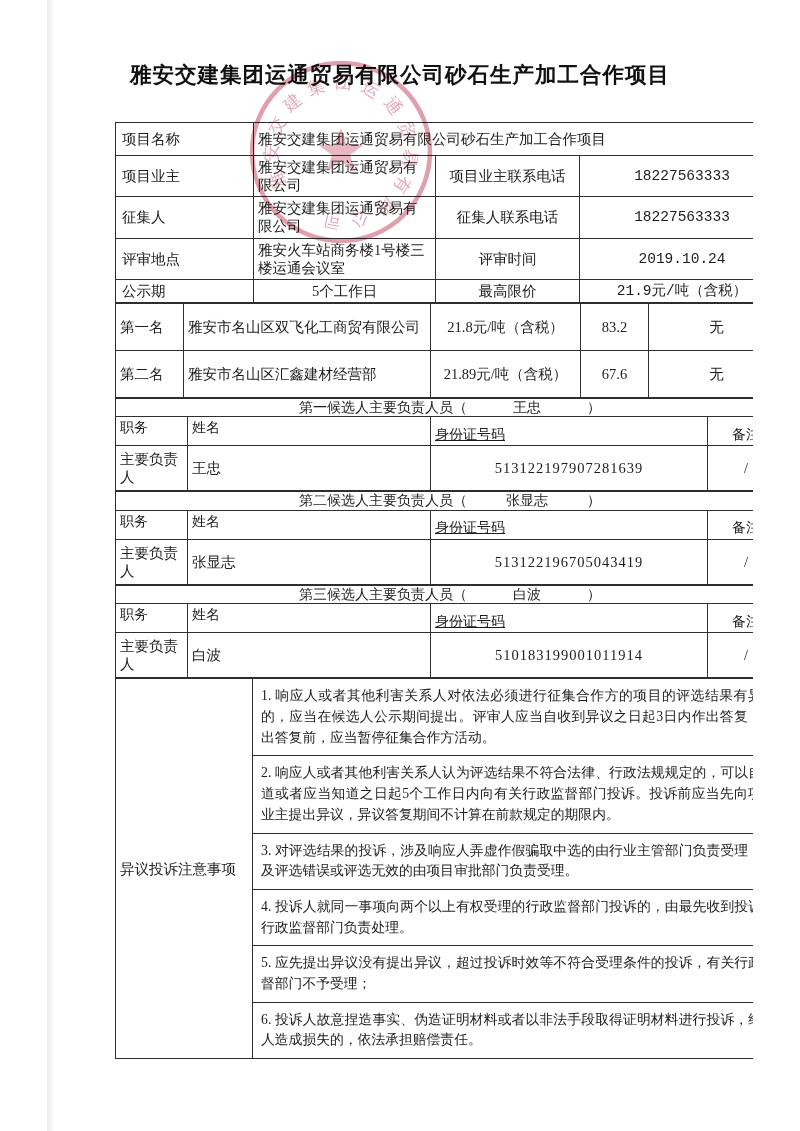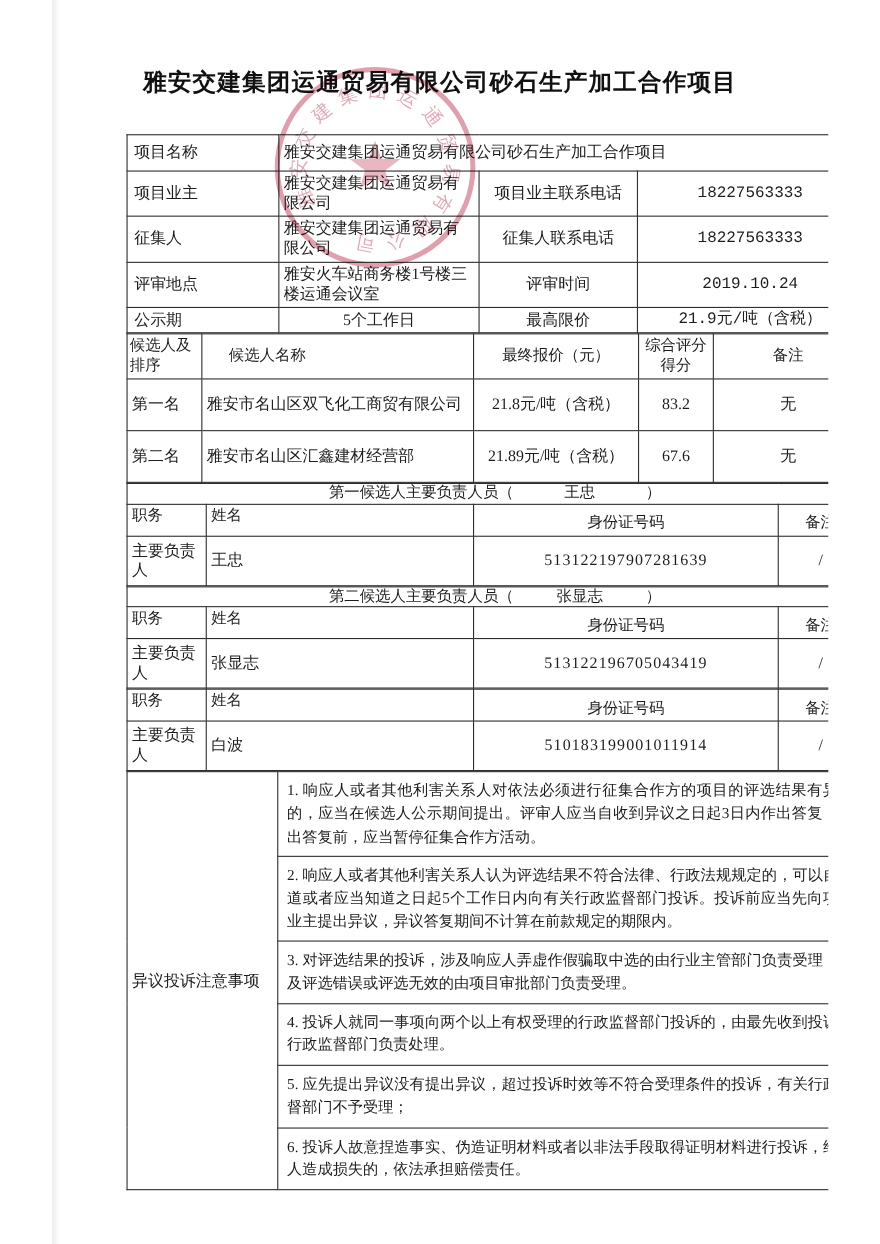--- a/index.html
+++ b/index.html
@@ -62,21 +62,21 @@
   .t-cand .hdr-rank{padding:2px 2px;line-height:1.3;}
   .t-cand .hdr-name{padding-left:24px;}
   .t-cand .hdr-score{padding:2px 1px;line-height:1.3;text-align:center;}
   .t-cand .c{text-align:center;}
   .t-cand tr.row td{height:42px;}
   .t-cand .name{text-align:left;padding-left:4px;}
   
   .t-person .sec-hdr td{height:15px;text-align:center;font-size:14px;padding:0 4px;}
   .t-person .gapname{display:inline-block;width:120px;text-align:center;}
   .t-person .sub td{height:24px;vertical-align:top;font-size:14px;margin-left:30px;}
-  .t-person .sub .idh{text-align:center;vertical-align:bottom;}
+  .t-person .sub .idh{text-align:left;vertical-align:bottom;text-decoration:underline;}
   .t-person .sub .noteh{text-align:center;vertical-align:bottom;}
   .t-person .data td{height:40px;}
   .t-person .data .idv{text-align:center;letter-spacing:1px;}
   .t-person .data .notev{text-align:center;}
   
   .t-obj .objlabel{text-align:left;padding-left:4px;font-size:14.5px;vertical-align:middle;}
   .t-obj .para{font-size:13.8px;line-height:1.5;padding:7px 8px;text-align:justify;}
   
   .stamp{
     position:absolute;
@@ -140,27 +140,20 @@
 
     <table class="t-cand">
       <colgroup>
           <col style="width:68px">
           <col style="width:247px">
           <col style="width:150px">
           <col style="width:68px">
           <col style="width:136px">
         </colgroup>
       <tbody>
-          <tr>
-        <td class="hdr hdr-rank">候选人及排序</td>
-        <td class="hdr hdr-name">候选人名称</td>
-        <td class="hdr c">最终报价（元）</td>
-        <td class="hdr hdr-score">综合评分得分</td>
-        <td class="hdr c">备注</td>
-      </tr>
       <tr class="row">
         <td>第一名</td>
         <td class="name">雅安市名山区双飞化工商贸有限公司</td>
         <td class="c">21.8元/吨（含税）</td>
         <td class="c">83.2</td>
         <td class="c">无</td>
       </tr>
       <tr class="row">
         <td>第二名</td>
         <td class="name">雅安市名山区汇鑫建材经营部</td>
@@ -224,20 +217,23 @@
       </table>
 
     <table class="t-person">
       <colgroup>
           <col style="width:72px">
           <col style="width:243px">
           <col style="width:277px">
           <col style="width:77px">
         </colgroup>
       <tbody>
+          <tr class="sec-hdr">
+        <td colspan="4"><span>第三候选人主要负责人员（</span><span class="gapname">白波</span><span>）</span></td>
+      </tr>
       <tr class="sub">
         <td>职务</td>
         <td>姓名</td>
         <td class="idh">身份证号码</td>
         <td class="noteh">备注</td>
       </tr>
       <tr class="data">
         <td>主要负责人</td>
         <td>白波</td>
         <td class="idv">510183199001011914</td>

